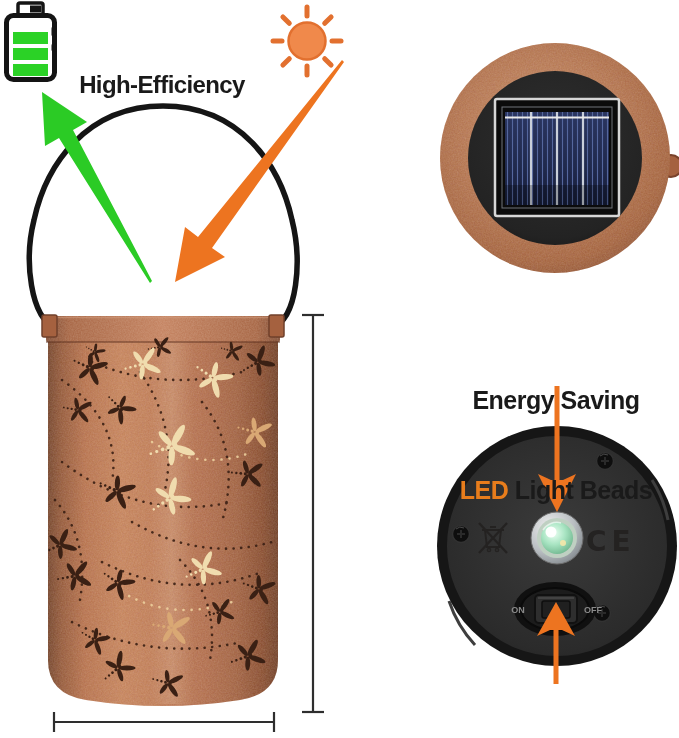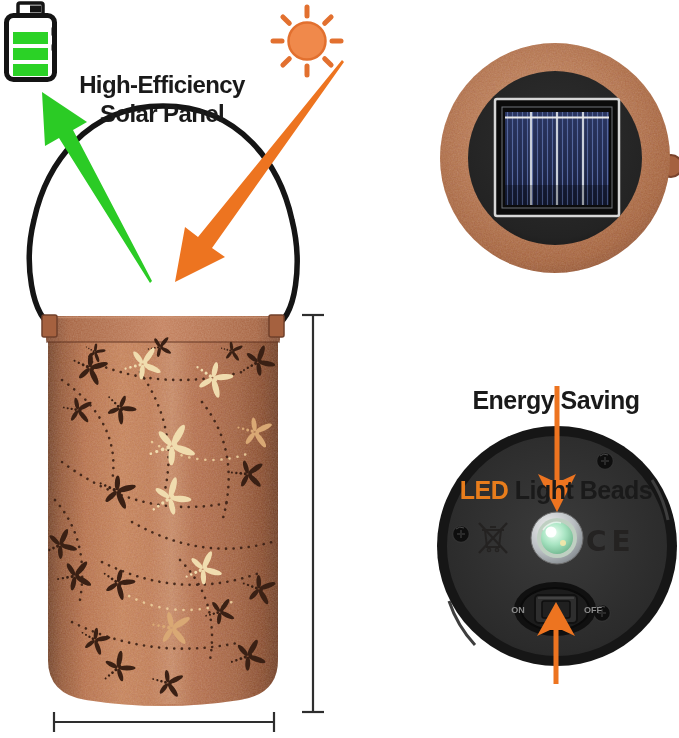--- a/index.html
+++ b/index.html
@@ -274,21 +274,20 @@
     <polygon points="557,512 576,474 563,480 551,480 538,474"></polygon>
   </g>
   <g style="fill:var(--arrow-orange,#ED7420)">
     <polygon points="556,602 575,636 562,630 550,630 537,636"></polygon>
     <rect x="553.5" y="629" width="5" height="55"></rect>
   </g>
 </svg>
 
 <div class="label header-label">
   <div>High-Efficiency</div>
-  <div>Solar Panel</div>
 </div>
 
 <div class="label led-label">
   <div>Energy Saving</div>
   <div><span class="accent">LED</span><span> Light Beads</span></div>
 </div>
 
 <div class="label power-label">
   
   

